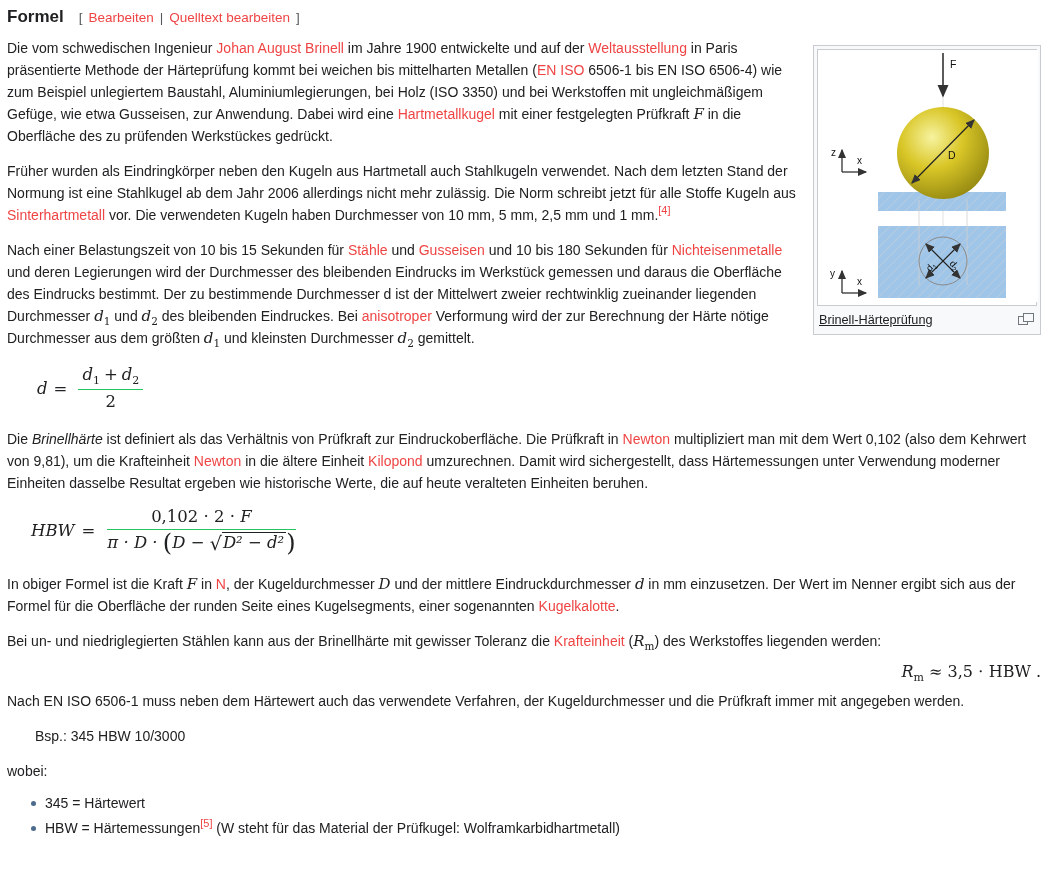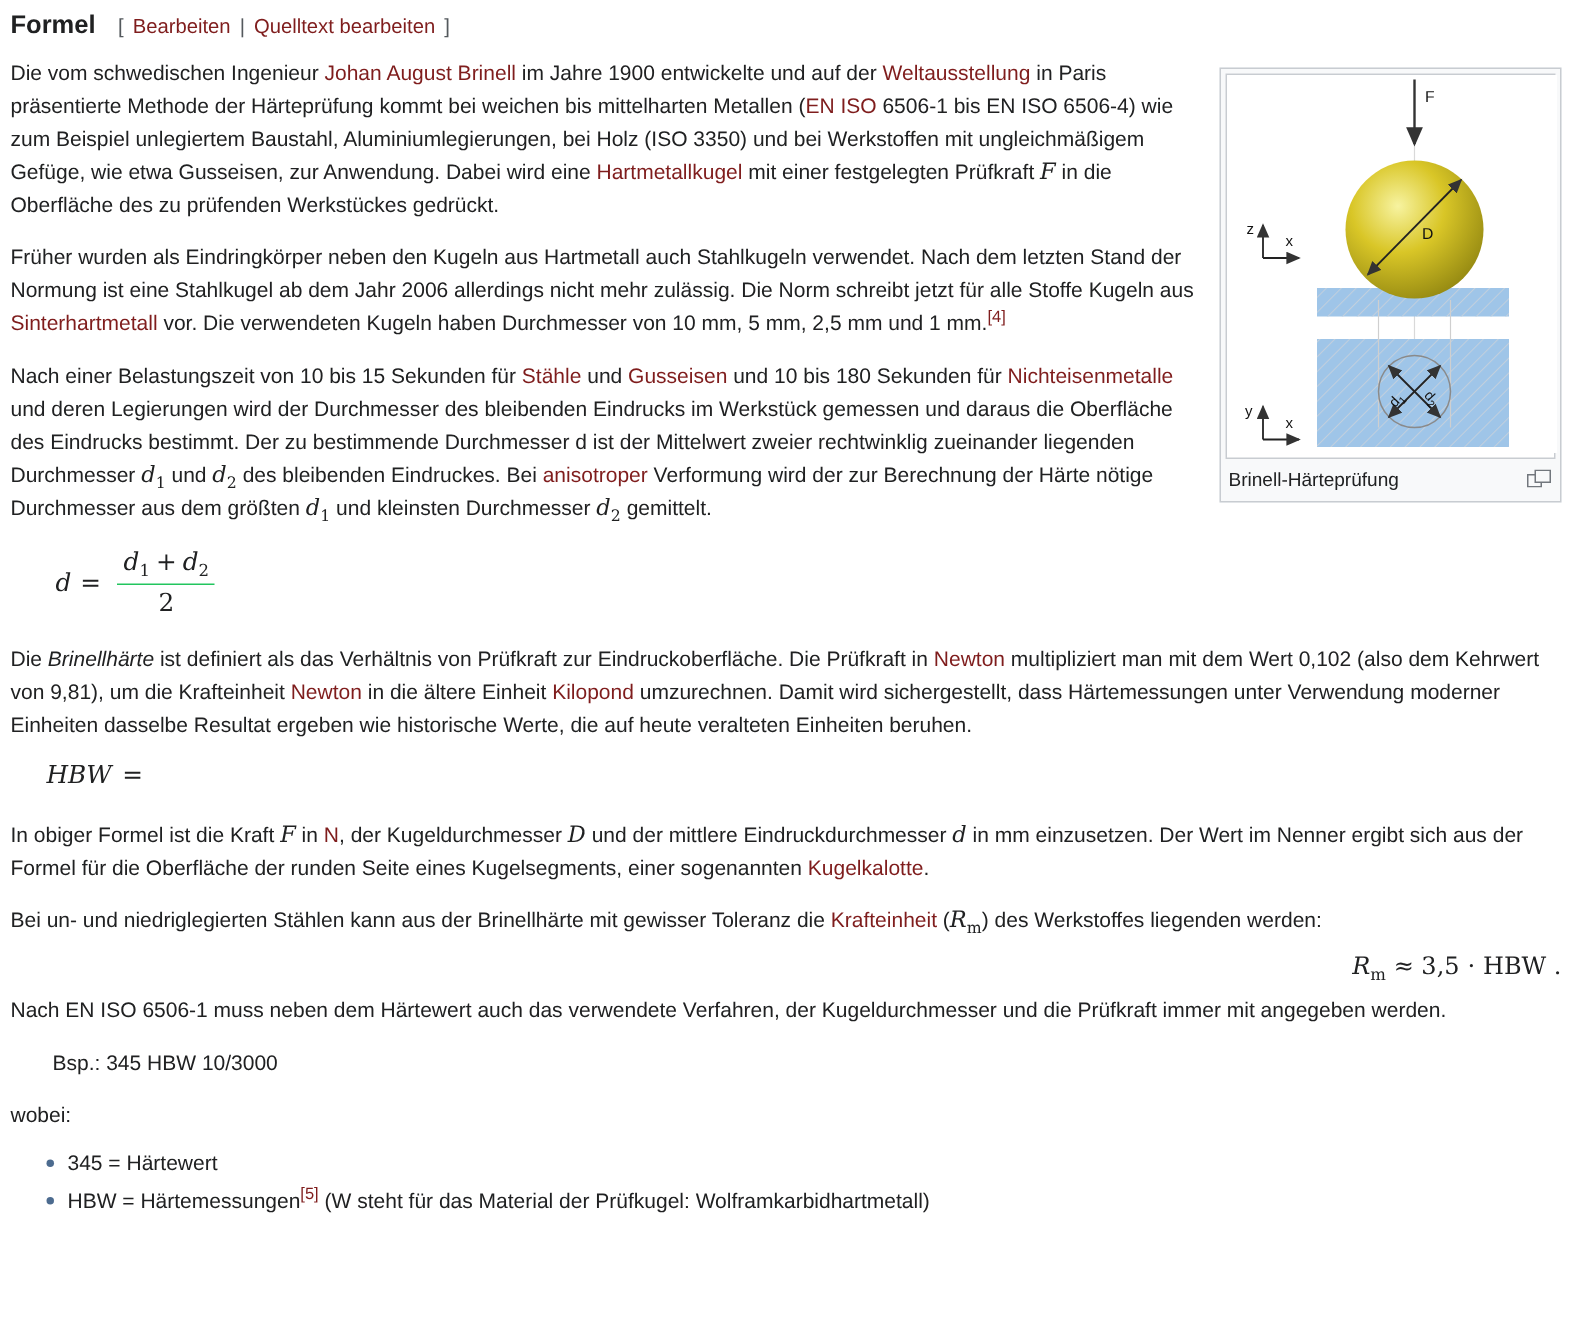--- a/index.html
+++ b/index.html
@@ -4,21 +4,21 @@
 <style>
   * { box-sizing: border-box; }
   html,body { margin:0; padding:0; background:#fff; }
   body {
     font-family: "Liberation Sans", sans-serif;
     font-size: 14px;
     color: #202122;
     width: 1049px;
   }
   .content { padding: 4px 8px 6px 7px; }
-  a { color:#7f1d1d; text-decoration:none; cursor:pointer; }
+  a { color:#ef4444; text-decoration:none; cursor:pointer; }
   h3.sect {
     font-size: 17px; font-weight: bold; margin: 3px 0 10px 0;
     font-family: "Liberation Sans", sans-serif;
   }
   h4.sect { font-size: 14.5px; font-weight: bold; margin: 20px 0 10px 0; }
   .editsection { font-weight: normal; font-size: 13.5px; color:#202122; margin-left: 12px; }
   .editsection .brk { color:#54595d; }
   .editsection > span, .editsection > a { margin: 0 3px; }
   p { margin: 0 0 13px 0; line-height: 22px; }
   sup.ref { font-size: 11px; line-height: 0; vertical-align: super; }
@@ -46,21 +46,21 @@
   .sqrt .radsign { font-style: normal; font-size: 19px; vertical-align: -2px; }
   .sqrt .radicand { border-top: 1.2px solid #202122; padding: 0 2px 0 1px; }
 
   
   figure.thumb {
     float: right; width: 228px; margin: 8px 0 10px 14px;
     background: #f8f9fa; border: 1px solid #c8ccd1; padding: 3px;
     font-size: 12.7px;
   }
   .thumbimage { background:#fff; border:1px solid #c8ccd1; display:block; }
-  figcaption { padding: 6px 2px 3px 2px; line-height: 16px; position: relative; color:#202122; }
+  figcaption { padding: 6px 2px 3px 2px; line-height: 16px; position: relative; color:#202122;text-decoration:underline; }
   .magnify { position:absolute; right: 3px; top: 7px; width: 16px; height: 12px; cursor: pointer; }
 
   
   .indent-line { margin: 13px 0 13px 28px; line-height: 22px; }
   ul.plain { margin: 10px 0 14px 0; padding-left: 38px; list-style: none; }
   ul.plain li { position: relative; line-height: 22px; margin-bottom: 3px; }
   ul.plain li::before {
     content: ""; position: absolute; left: -14px; top: 8.5px;
     width: 5px; height: 5px; border-radius: 50%; background: #4c6b8f;
   }
@@ -153,20 +153,24 @@
       </span>
     </span>
   </div>
 
   <p><span>Die </span><span class="iitalic">Brinellhärte</span><span> ist definiert als das Verhältnis von Prüfkraft zur Eindruckoberfläche. Die Prüfkraft in </span><a>Newton</a><span> multipliziert man mit dem Wert 0,102 (also dem Kehrwert von 9,81), um die Krafteinheit </span><a>Newton</a><span> in die ältere Einheit </span><a>Kilopond</a><span> umzurechnen. Damit wird sichergestellt, dass Härtemessungen unter Verwendung moderner Einheiten dasselbe Resultat ergeben wie historische Werte, die auf heute veralteten Einheiten beruhen.</span></p>
 
   <div class="math-block f2">
     <span class="mrow">
       <span style="font-style:italic;">HBW</span>
       <span style="font-style:normal; margin:0 7px;">=</span>
+      <span class="frac">
+        <span class="num"><span style="font-style:normal;">0,102 · 2 · </span><span class="mi">F</span></span>
+        <span class="den"><span class="mi">π · D · </span><span class="bigp">(</span><span class="mi">D − </span><span class="sqrt"><span class="radsign">√</span><span class="radicand mi">D² − d²</span></span><span class="bigp">)</span></span>
+      </span>
     </span>
   </div>
 
   <p><span>In obiger Formel ist die Kraft </span><span class="var">F</span><span> in </span><a>N</a><span>, der Kugeldurchmesser </span><span class="var">D</span><span> und der mittlere Eindruckdurchmesser </span><span class="var">d</span><span> in mm einzusetzen. Der Wert im Nenner ergibt sich aus der Formel für die Oberfläche der runden Seite eines Kugelsegments, einer sogenannten </span><a>Kugelkalotte</a><span>.</span></p>
 
   <p style="margin-bottom:6px;"><span>Bei un- und niedriglegierten Stählen kann aus der Brinellhärte mit gewisser Toleranz die </span><a>Krafteinheit</a><span> (</span><span class="var"><span>R</span><sub>m</sub></span><span>) des Werkstoffes liegenden werden:</span></p>
 
   <div class="math-block f3">
     <span class="mi">R</span><sub>m</sub><span style="font-style:normal;"> ≈ 3,5 ⋅ HBW</span><span style="font-style:normal;"> .</span>
   </div>

